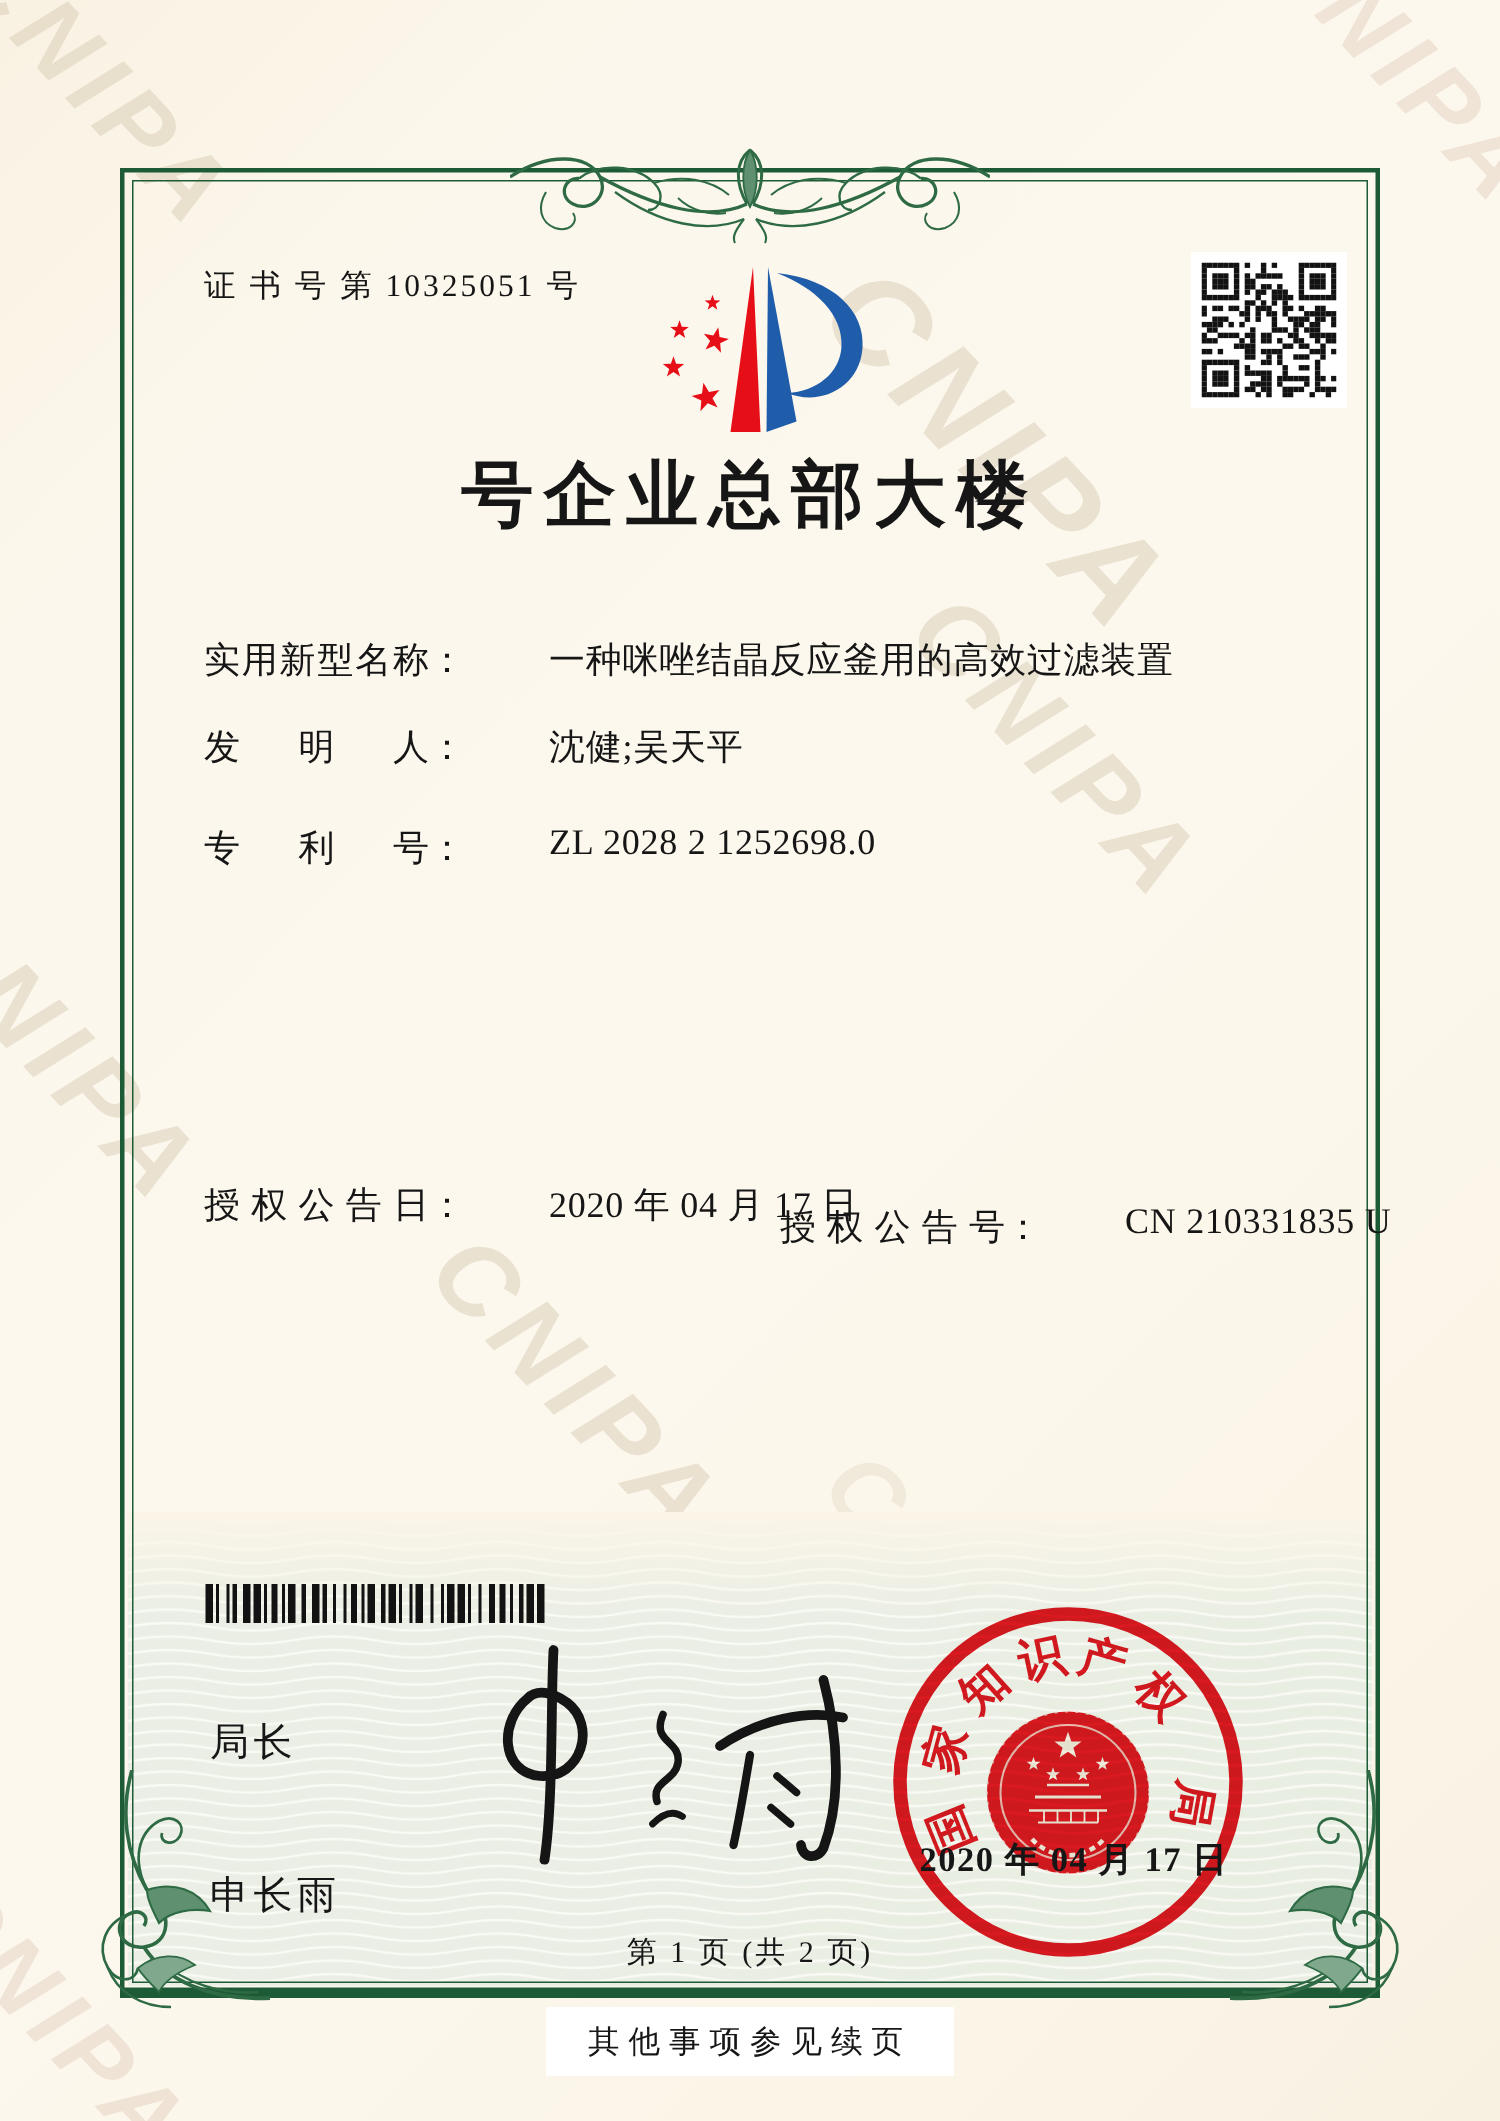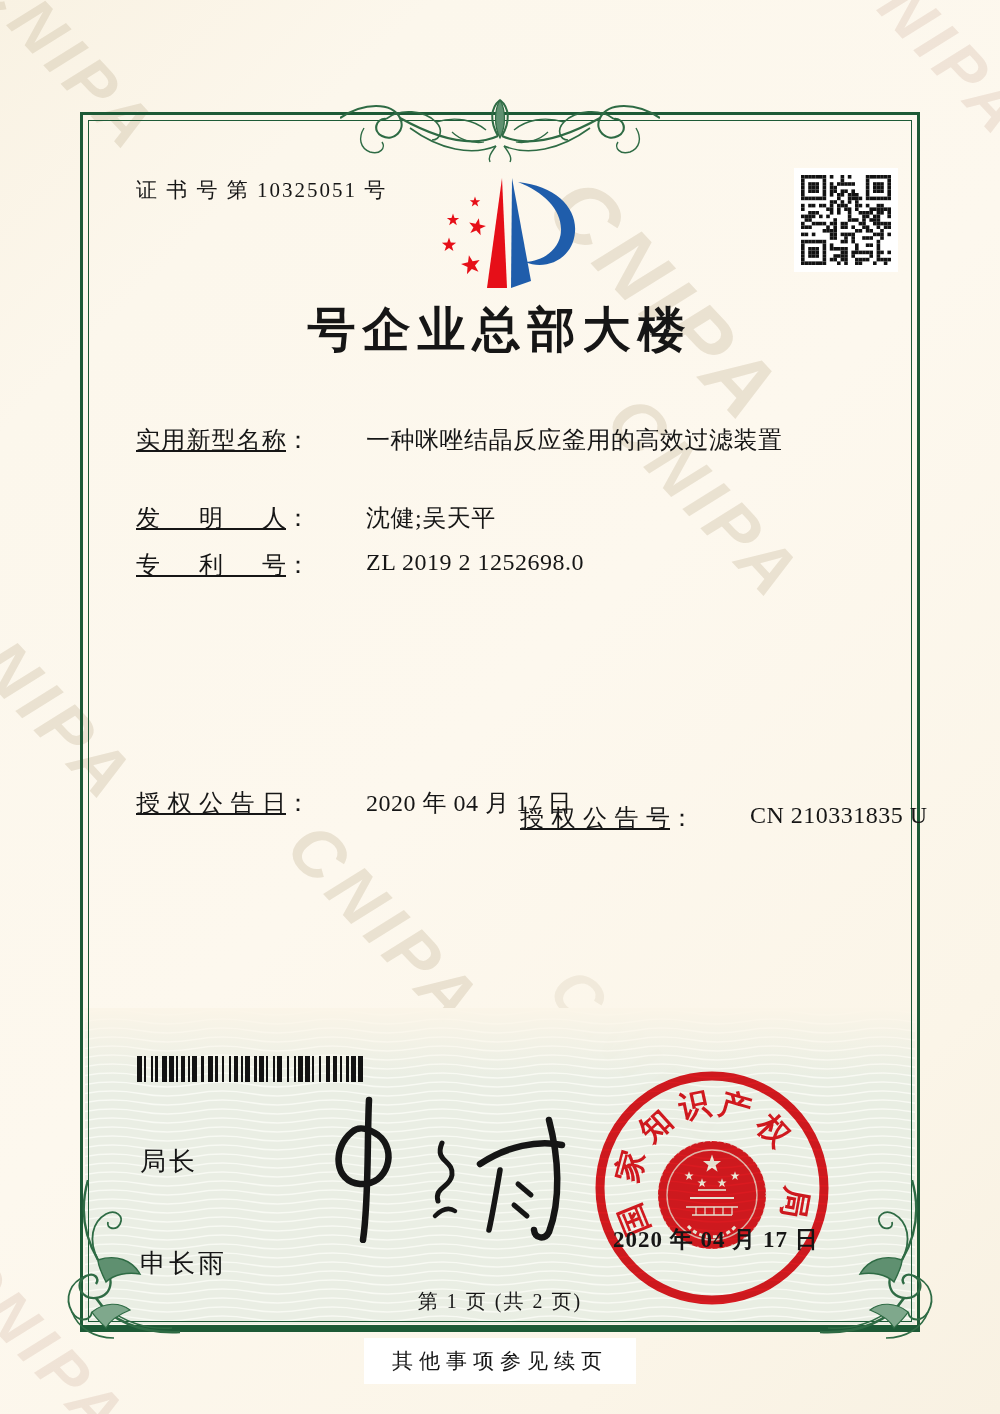--- a/index.html
+++ b/index.html
@@ -25,21 +25,21 @@
   .greenzone .fade{position:absolute;left:0;top:0;right:0;height:70px;
     background:linear-gradient(#fbf5e8,rgba(251,245,232,0));}
   .ornament{z-index:4;}
   .content{z-index:5;}
   .cert-no{left:136px;top:176px;font-size:21px;letter-spacing:2px;}
   .logo{left:430px;top:170px;}
   .qr-box{left:794px;top:168px;width:104px;height:104px;background:#fff;z-index:5;}
   .qr-box svg{position:absolute;left:7px;top:7px;}
   .title{left:0;right:0;top:298px;text-align:center;font-size:48px;font-weight:bold;letter-spacing:7px;}
   .row{left:136px;font-size:24px;white-space:nowrap;}
-  .row .lbl{display:inline-block;width:150px;text-align:justify;text-align-last:justify;vertical-align:top;text-decoration:underline;}
+  .row .lbl{display:inline-block;width:150px;text-align:justify;text-align-last:justify;vertical-align:top;}
   .row .colon{display:inline-block;vertical-align:top;margin-right:10px;}
   .row .val{display:inline-block;vertical-align:top;letter-spacing:.5px;margin-left:46px;}
   .row .val.wrap{white-space:normal;width:560px;line-height:32px;}
   .row .pair2{position:absolute;left:384px;top:15px;white-space:nowrap;}
   .paras{left:135px;top:826px;width:733px;font-size:21px;line-height:36px;text-align:justify;}
   .paras p{margin:0;text-indent:2em;}
   .barcode{left:137px;top:1056px;width:226px;height:26px;display:flex;align-items:stretch;}
   .barcode i{display:block;height:100%;}
   .role{left:140px;font-size:26px;font-family:"Liberation Sans","DejaVu Sans",sans-serif;letter-spacing:3px;z-index:5;}
   .sig{left:322px;top:1088px;z-index:5;}
@@ -443,25 +443,25 @@
         <rect x="18" y="86.4" width="3.6" height="3.6" fill="#121212"></rect>
         <rect x="21.6" y="86.4" width="3.6" height="3.6" fill="#121212"></rect>
       </svg>
   </div>
 
   <div class="abs content title">号企业总部大楼</div>
 
   <div class="abs content row" style="top:424px">
     <span class="lbl">实用新型名称</span><span class="colon">：</span><span class="val">一种咪唑结晶反应釜用的高效过滤装置</span>
   </div>
-  <div class="abs content row" style="top:502px">
+  <div class="abs content row" style="top:482px">
     <span class="lbl">发明人</span><span class="colon">：</span><span class="val">沈健;吴天平</span>
   </div>
   <div class="abs content row" style="top:549px">
-    <span class="lbl">专利号</span><span class="colon">：</span><span class="val">ZL 2019 2 1252698.0</span>
+    <span class="lbl">专利号</span><span class="colon">：</span><span class="val">ZL 2028 2 1252698.0</span>
   </div>
   <div class="abs content row" style="top:787px">
     <span class="lbl">授权公告日</span><span class="colon">：</span><span class="val">2020 年 04 月 17 日</span>
     <span class="pair2">
       <span class="lbl">授权公告号</span><span class="colon">：</span><span class="val">CN 210331835 U</span>
     </span>
   </div>
 
 
   <div class="abs barcode content" id="barcode">

